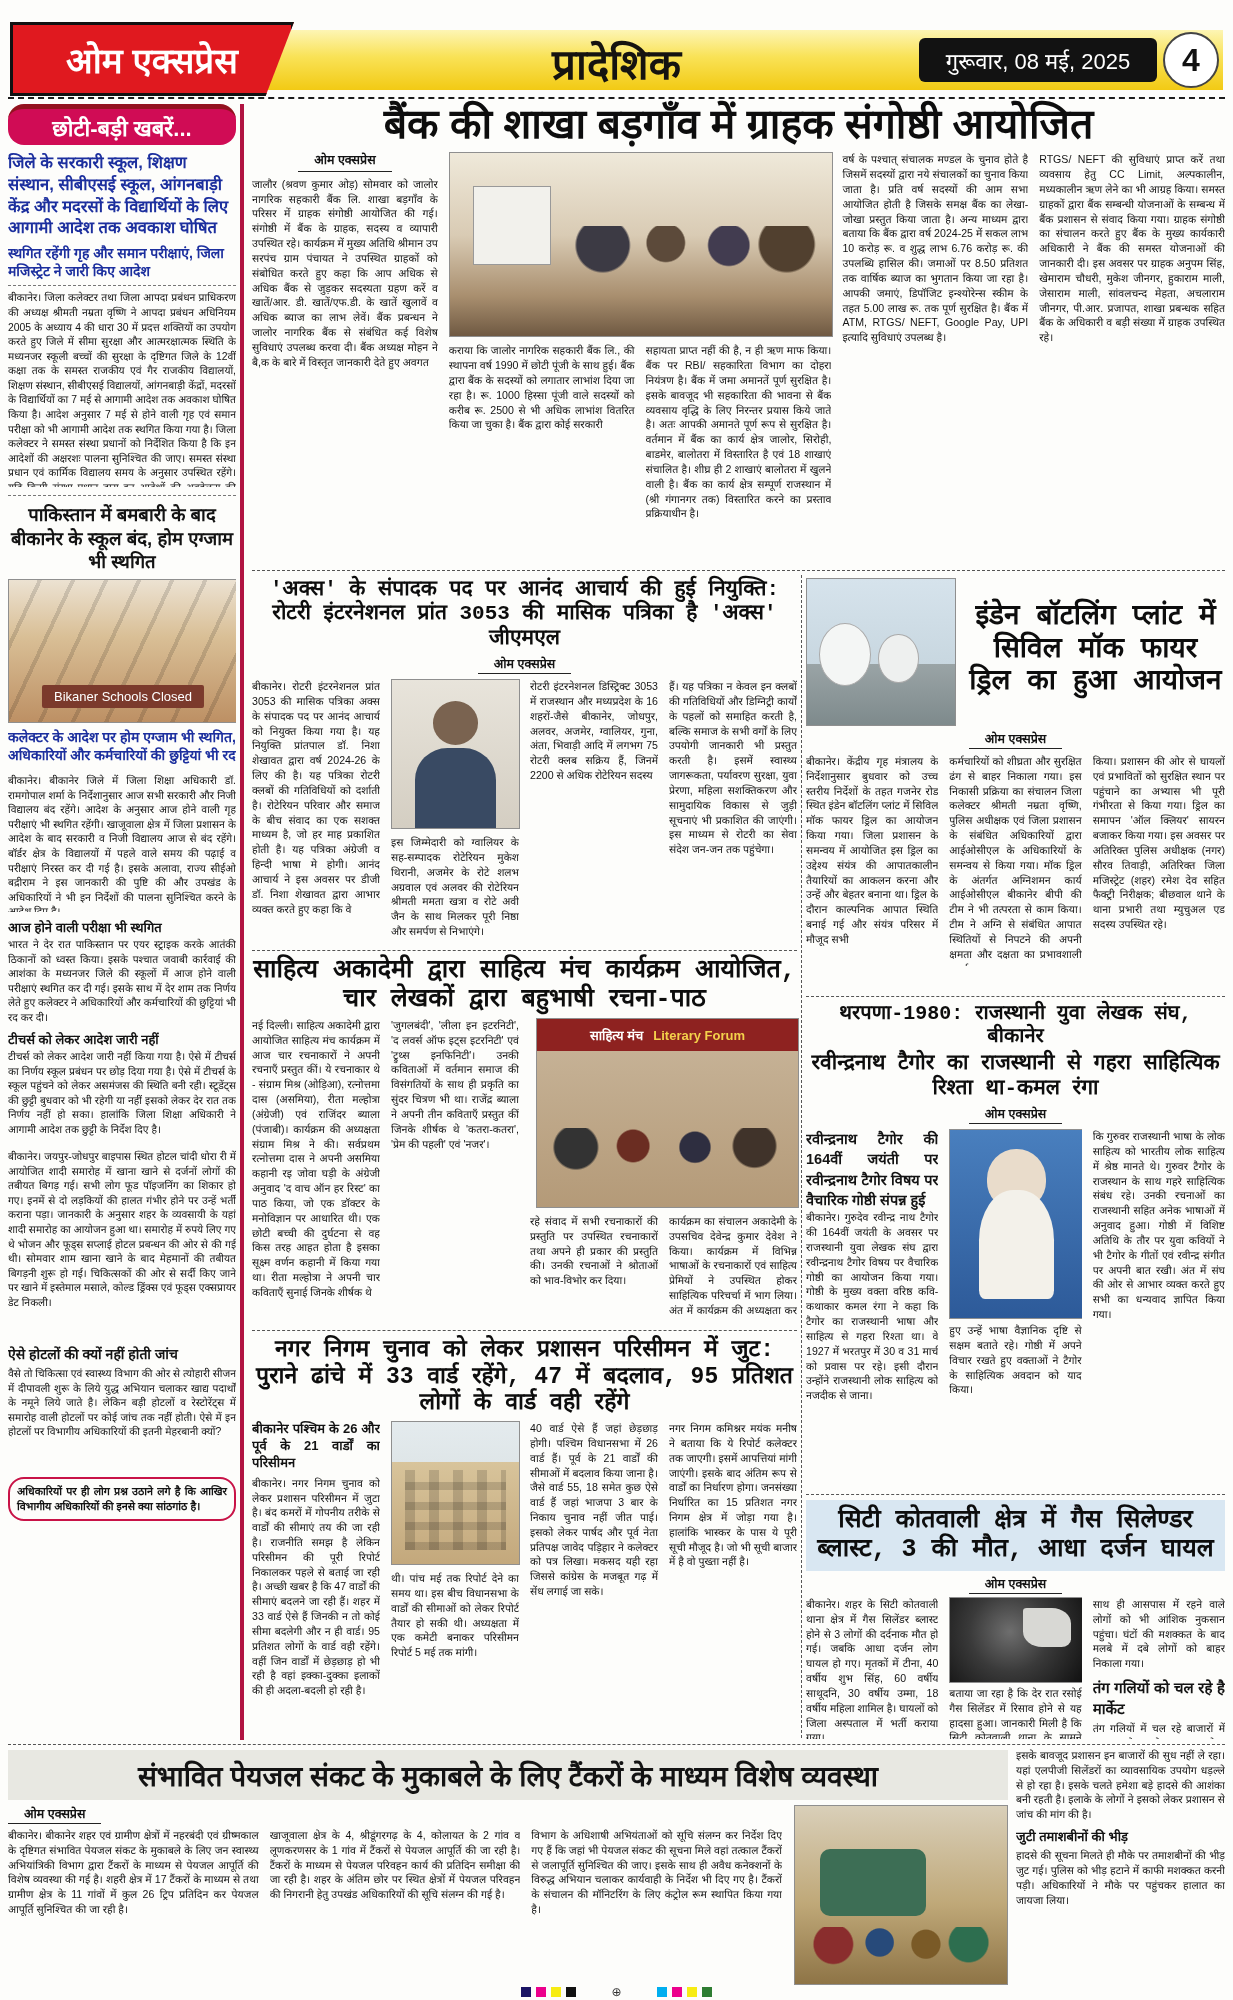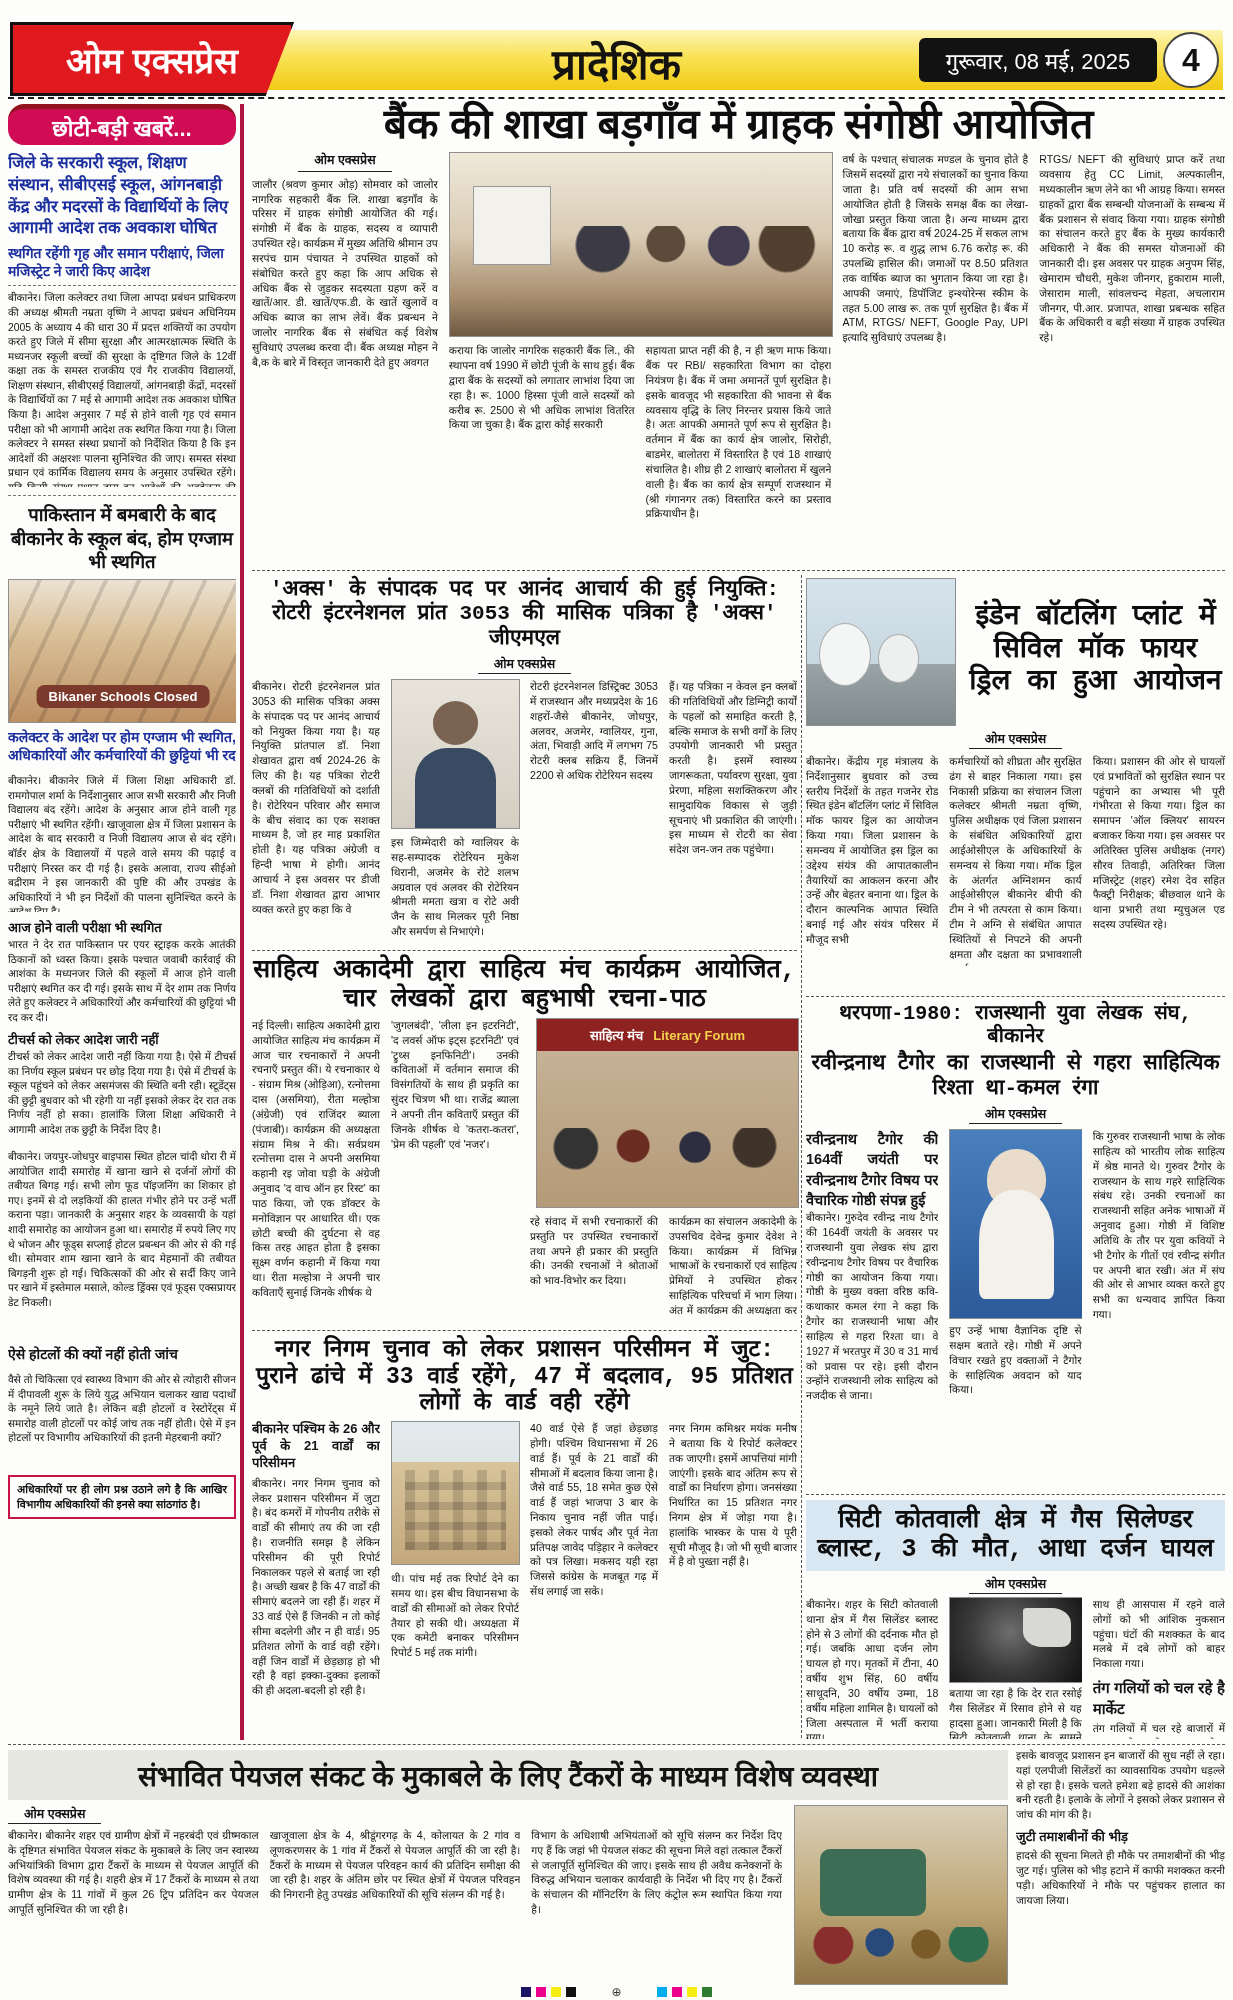--- a/index.html
+++ b/index.html
@@ -30,22 +30,22 @@
   .kickerbox{background:#d00c55;border-top:5px solid #93121f;border-radius:16px;height:36px;
      display:flex;align-items:center;justify-content:center;color:#fff;font-size:22px;font-weight:800;margin-bottom:7px;}
   .bluehead{color:#1c2f9e;font-weight:800;font-size:16.5px;line-height:1.32;text-align:left;}
   .bluesub{color:#1c2f9e;font-weight:700;font-size:14px;line-height:1.3;margin-top:5px;
      border-bottom:1px dashed #777;padding-bottom:5px;}
   .lc-body{font-size:10.4px;line-height:1.4;text-align:justify;margin-top:5px;overflow:hidden;}
   .lc-head{font-weight:800;font-size:18.5px;line-height:1.25;text-align:center;margin:8px 0 6px;
      border-top:1px dashed #777;padding-top:7px;}
   .lc-head.blue{color:#1c2f9e;text-align:left;}
   .crosshead{font-weight:800;font-size:13px;margin:6px 0 2px;}
-  .notebox{border:2.5px solid #c81347;border-radius:0;padding:5px 7px;font-size:10.8px;
-     font-weight:600;line-height:1.4;text-align:justify;}
+  .notebox{border:2.5px solid #c81347;border-radius:16px;padding:5px 7px;font-size:10.8px;
+     font-weight:600;line-height:1.4;margin-top:8px;text-align:justify;}
   
   .art{position:absolute;}
   .h-main{font-size:41px;font-weight:800;text-align:center;line-height:1.08;margin:0 0 6px;color:#0d0d0d;}
   .h-sec{font-weight:800;text-align:center;line-height:1.16;margin:0 0 4px;color:#0d0d0d;font-family:Liberation Mono, monospace;}
   .byline{display:block;width:max-content;margin:0 auto 5px;font-size:12.5px;font-weight:700;
      border-bottom:1.5px solid #222;padding:0 16px 1px;}
   .cols{display:flex;gap:11px;position:relative;}
   .c{flex:1;font-size:10.6px;line-height:1.4;text-align:justify;overflow:hidden;}
   .sp{width:100%;}
   .subheadline{font-weight:800;font-size:13px;line-height:1.3;margin-bottom:4px;}
@@ -63,21 +63,21 @@
   .ph-portrait{background:linear-gradient(180deg,#e8e4db 0%,#d4cec2 100%);}
   .ph-portrait::before{content:"";position:absolute;left:32%;top:14%;width:36%;height:30%;border-radius:50%;background:#7a6350;}
   .ph-portrait::after{content:"";position:absolute;left:18%;top:46%;width:64%;height:54%;border-radius:40% 40% 0 0;background:#394a63;}
   .ph-plant{background:linear-gradient(180deg,#d6e3ec 0%,#c8d7e0 58%,#9aa4a6 58%,#7e8a8c 100%);}
   .ph-plant::before{content:"";position:absolute;left:8%;top:30%;width:34%;height:42%;border-radius:50%;background:#f4f6f5;border:1px solid #aaa;}
   .ph-plant::after{content:"";position:absolute;left:48%;top:38%;width:26%;height:32%;border-radius:50%;background:#eef0ef;border:1px solid #aaa;}
   .ph-classroom{background:linear-gradient(180deg,#ece2d2 0%,#d9bf96 40%,#bd9064 100%);}
   .ph-classroom::before{content:"";position:absolute;inset:0;
      background:repeating-linear-gradient(115deg,transparent 0 26px,#00000022 26px 30px);}
   .badge{position:absolute;left:50%;bottom:14px;transform:translateX(-50%);background:#7b3a2c;
-     color:#fff;font-size:13px;font-weight:700;padding:4px 12px;border-radius:8px;white-space:nowrap;}
+     color:#fff;font-size:13px;font-weight:400;padding:4px 12px;border-radius:2px;white-space:nowrap;}
   .ph-forum{background:linear-gradient(180deg,#c9b69b 0%,#b49a78 100%);}
   .forumbar{position:absolute;left:0;top:0;right:0;height:32px;background:#8e2220;color:#fff;
      display:flex;align-items:center;justify-content:center;gap:10px;font-weight:800;font-size:13px;}
   .forumbar .en{color:#f4d14b;}
   .ph-forum::after{content:"";position:absolute;left:6%;bottom:8%;width:88%;height:34%;
      background:radial-gradient(circle at 10% 30%,#333 0 10%,transparent 11%),
                 radial-gradient(circle at 35% 28%,#6b2d22 0 10%,transparent 11%),
                 radial-gradient(circle at 62% 30%,#2e2e40 0 10%,transparent 11%),
                 radial-gradient(circle at 88% 28%,#40332a 0 10%,transparent 11%);}
   .ph-tagore{background:linear-gradient(180deg,#497fbe 0%,#2d5a99 100%);}
@@ -141,21 +141,21 @@
       <div class="lc-body" style="height:138px">बीकानेर। बीकानेर जिले में जिला शिक्षा अधिकारी डॉ. रामगोपाल शर्मा के निर्देशानुसार आज सभी सरकारी और निजी विद्यालय बंद रहेंगे। आदेश के अनुसार आज होने वाली गृह परीक्षाएं भी स्थगित रहेंगी। खाजूवाला क्षेत्र में जिला प्रशासन के आदेश के बाद सरकारी व निजी विद्यालय आज से बंद रहेंगे। बॉर्डर क्षेत्र के विद्यालयों में पहले वाले समय की पढ़ाई व परीक्षाएं निरस्त कर दी गई है। इसके अलावा, राज्य सीईओ बद्रीराम ने इस जानकारी की पुष्टि की और उपखंड के अधिकारियों ने भी इन निर्देशों की पालना सुनिश्चित करने के आदेश दिए है।</div>
       <div class="crosshead">आज होने वाली परीक्षा भी स्थगित</div>
       <div class="lc-body" style="height:86px;margin-top:0">भारत ने देर रात पाकिस्तान पर एयर स्ट्राइक करके आतंकी ठिकानों को ध्वस्त किया। इसके पश्चात जवाबी कार्रवाई की आशंका के मध्यनजर जिले की स्कूलों में आज होने वाली परीक्षाएं स्थगित कर दी गई। इसके साथ में देर शाम तक निर्णय लेते हुए कलेक्टर ने अधिकारियों और कर्मचारियों की छुट्टियां भी रद कर दी।</div>
       <div class="crosshead">टीचर्स को लेकर आदेश जारी नहीं</div>
       <div class="lc-body" style="height:100px;margin-top:0">टीचर्स को लेकर आदेश जारी नहीं किया गया है। ऐसे में टीचर्स का निर्णय स्कूल प्रबंधन पर छोड़ दिया गया है। ऐसे में टीचर्स के स्कूल पहुंचने को लेकर असमंजस की स्थिति बनी रही। स्टूडेंट्स की छुट्टी बुधवार को भी रहेगी या नहीं इसको लेकर देर रात तक निर्णय नहीं हो सका। हालांकि जिला शिक्षा अधिकारी ने आगामी आदेश तक छुट्टी के निर्देश दिए है।</div>
     </div>
 
     <div>
       <div class="lc-body" style="height:188px;margin-top:0">बीकानेर। जयपुर-जोधपुर बाइपास स्थित होटल चांदी धोरा री में आयोजित शादी समारोह में खाना खाने से दर्जनों लोगों की तबीयत बिगड़ गई। सभी लोग फूड पॉइजनिंग का शिकार हो गए। इनमें से दो लड़कियों की हालत गंभीर होने पर उन्हें भर्ती कराना पड़ा। जानकारी के अनुसार शहर के व्यवसायी के यहां शादी समारोह का आयोजन हुआ था। समारोह में रुपये लिए गए थे भोजन और फूड्स सप्लाई होटल प्रबन्धन की ओर से की गई थी। सोमवार शाम खाना खाने के बाद मेहमानों की तबीयत बिगड़नी शुरू हो गई। चिकित्सकों की ओर से सर्दी किए जाने पर खाने में इस्तेमाल मसाले, कोल्ड ड्रिंक्स एवं फूड्स एक्सप्रायर डेट निकली।</div>
       <div class="crosshead" style="font-size:14px">ऐसे होटलों की क्यों नहीं होती जांच</div>
-      <div class="lc-body" style="height:102px;margin-top:10px">वैसे तो चिकित्सा एवं स्वास्थ्य विभाग की ओर से त्योहारी सीजन में दीपावली शुरू के लिये युद्ध अभियान चलाकर खाद्य पदार्थों के नमूने लिये जाते है। लेकिन बड़ी होटलों व रेस्टोरेंट्स में समारोह वाली होटलों पर कोई जांच तक नहीं होती। ऐसे में इन होटलों पर विभागीय अधिकारियों की इतनी मेहरबानी क्यों?</div>
+      <div class="lc-body" style="height:102px;margin-top:4px">वैसे तो चिकित्सा एवं स्वास्थ्य विभाग की ओर से त्योहारी सीजन में दीपावली शुरू के लिये युद्ध अभियान चलाकर खाद्य पदार्थों के नमूने लिये जाते है। लेकिन बड़ी होटलों व रेस्टोरेंट्स में समारोह वाली होटलों पर कोई जांच तक नहीं होती। ऐसे में इन होटलों पर विभागीय अधिकारियों की इतनी मेहरबानी क्यों?</div>
       <div class="notebox">अधिकारियों पर ही लोग प्रश्न उठाने लगे है कि आखिर विभागीय अधिकारियों की इनसे क्या सांठगांठ है।</div>
     </div>
   </aside>
 
   <section class="art" style="left:252px;top:102px;width:973px;height:462px">
     <h1 class="h-main">बैंक की शाखा बड़गाँव में ग्राहक संगोष्ठी आयोजित</h1>
     <div class="cols" style="height:392px">
       <div class="ph ph-seminar ph-abs" style="left:197px;width:382px;height:183px"></div>
       <div class="c">
         <span class="byline">ओम एक्सप्रेस</span>

